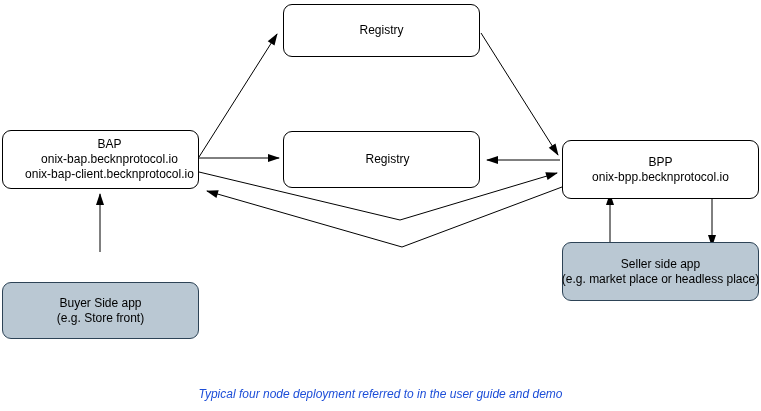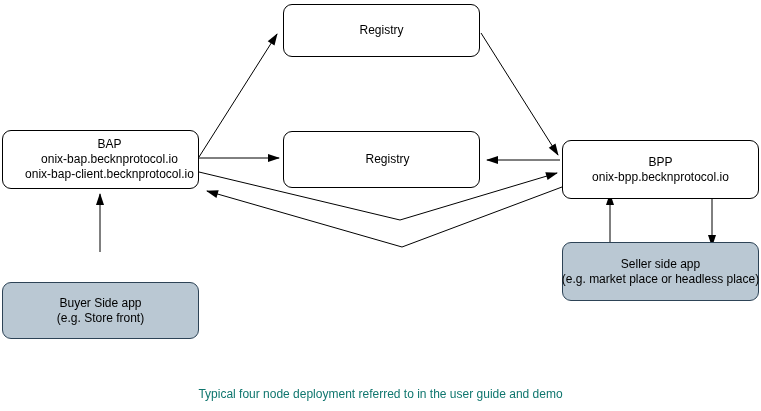--- a/index.html
+++ b/index.html
@@ -69,21 +69,22 @@
   #node-bpp      { left: 562px; top: 140px; width: 197px; height: 59px; }
   #node-buyer    { left: 2px;   top: 252px; width: 197px; height: 57px; margin-top: 30px; }
   #node-seller   { left: 562px; top: 242px; width: 197px; height: 59px; }
   .caption {
     position: absolute;
     left: 0;
     top: 387px;
     width: 100%;
     text-align: center;
     font-size: 12px;
-    color: #0f766e;
+    color: #1d4ed8;
+    font-style: italic;
   }
 </style>
 </head>
 <body>
 
 <div class="canvas">
 
   <svg class="edges" width="761" height="411" viewBox="0 0 761 411" xmlns="http://www.w3.org/2000/svg">
     <defs>
       <marker id="arrow" markerUnits="userSpaceOnUse" markerWidth="14" markerHeight="10" refX="12" refY="5" orient="auto">

